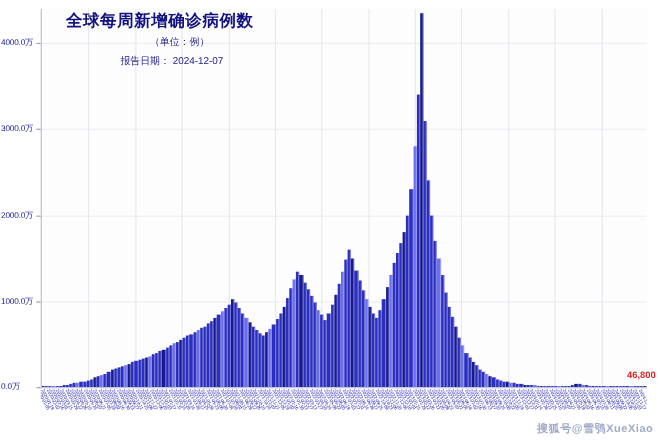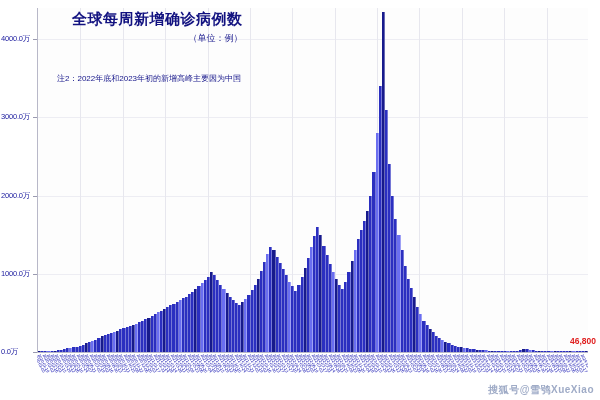--- a/index.html
+++ b/index.html
@@ -90,23 +90,23 @@
   .ytick-mark {
     position: absolute;
     left: 33px;
     width: 4px; height: 1px;
     background: #9a9ab0;
   }
 
   
   .title-block {
     position: absolute;
-    left: 72px; top: 10px;
+    left: 60px; top: 10px;
     color: #10107a;
-    text-align: right;
+    text-align: center;
     z-index: 5;
   }
   .chart-title {
     font-size: 15px;
     font-weight: 700;
     color: #121280;
     letter-spacing: 0.5px;
     white-space: nowrap;
     filter: blur(0.18px);
   }
@@ -450,24 +450,24 @@
         <div class="ytick-mark" style="top: 195.636px;"></div>
         <div class="ylab" style="top: 117.455px;">3000.0万</div>
         <div class="ytick-mark" style="top: 117.455px;"></div>
         <div class="ylab" style="top: 39.2727px;">4000.0万</div>
         <div class="ytick-mark" style="top: 39.2727px;"></div>
       </div>
 
     <div class="title-block">
       <div class="chart-title">全球每周新增确诊病例数</div>
       <div class="chart-unit">（单位：例）</div>
+      <div class="chart-date">报告日期： 2024-12-07</div>
     </div>
 
     <div class="notes">
-      <div class="note">注2：2022年底和2023年初的新增高峰主要因为中国</div>
     </div>
 
     <div class="last-value">46,800</div>
 
     <div class="xlabels" id="xlabels">
         <div class="xlab" style="left: 0px;">2020-01-05</div>
         <div class="xlab" style="left: 4.27132px;">2020-01-19</div>
         <div class="xlab" style="left: 8.54264px;">2020-02-02</div>
         <div class="xlab" style="left: 12.814px;">2020-02-16</div>
         <div class="xlab" style="left: 17.0853px;">2020-03-01</div>

